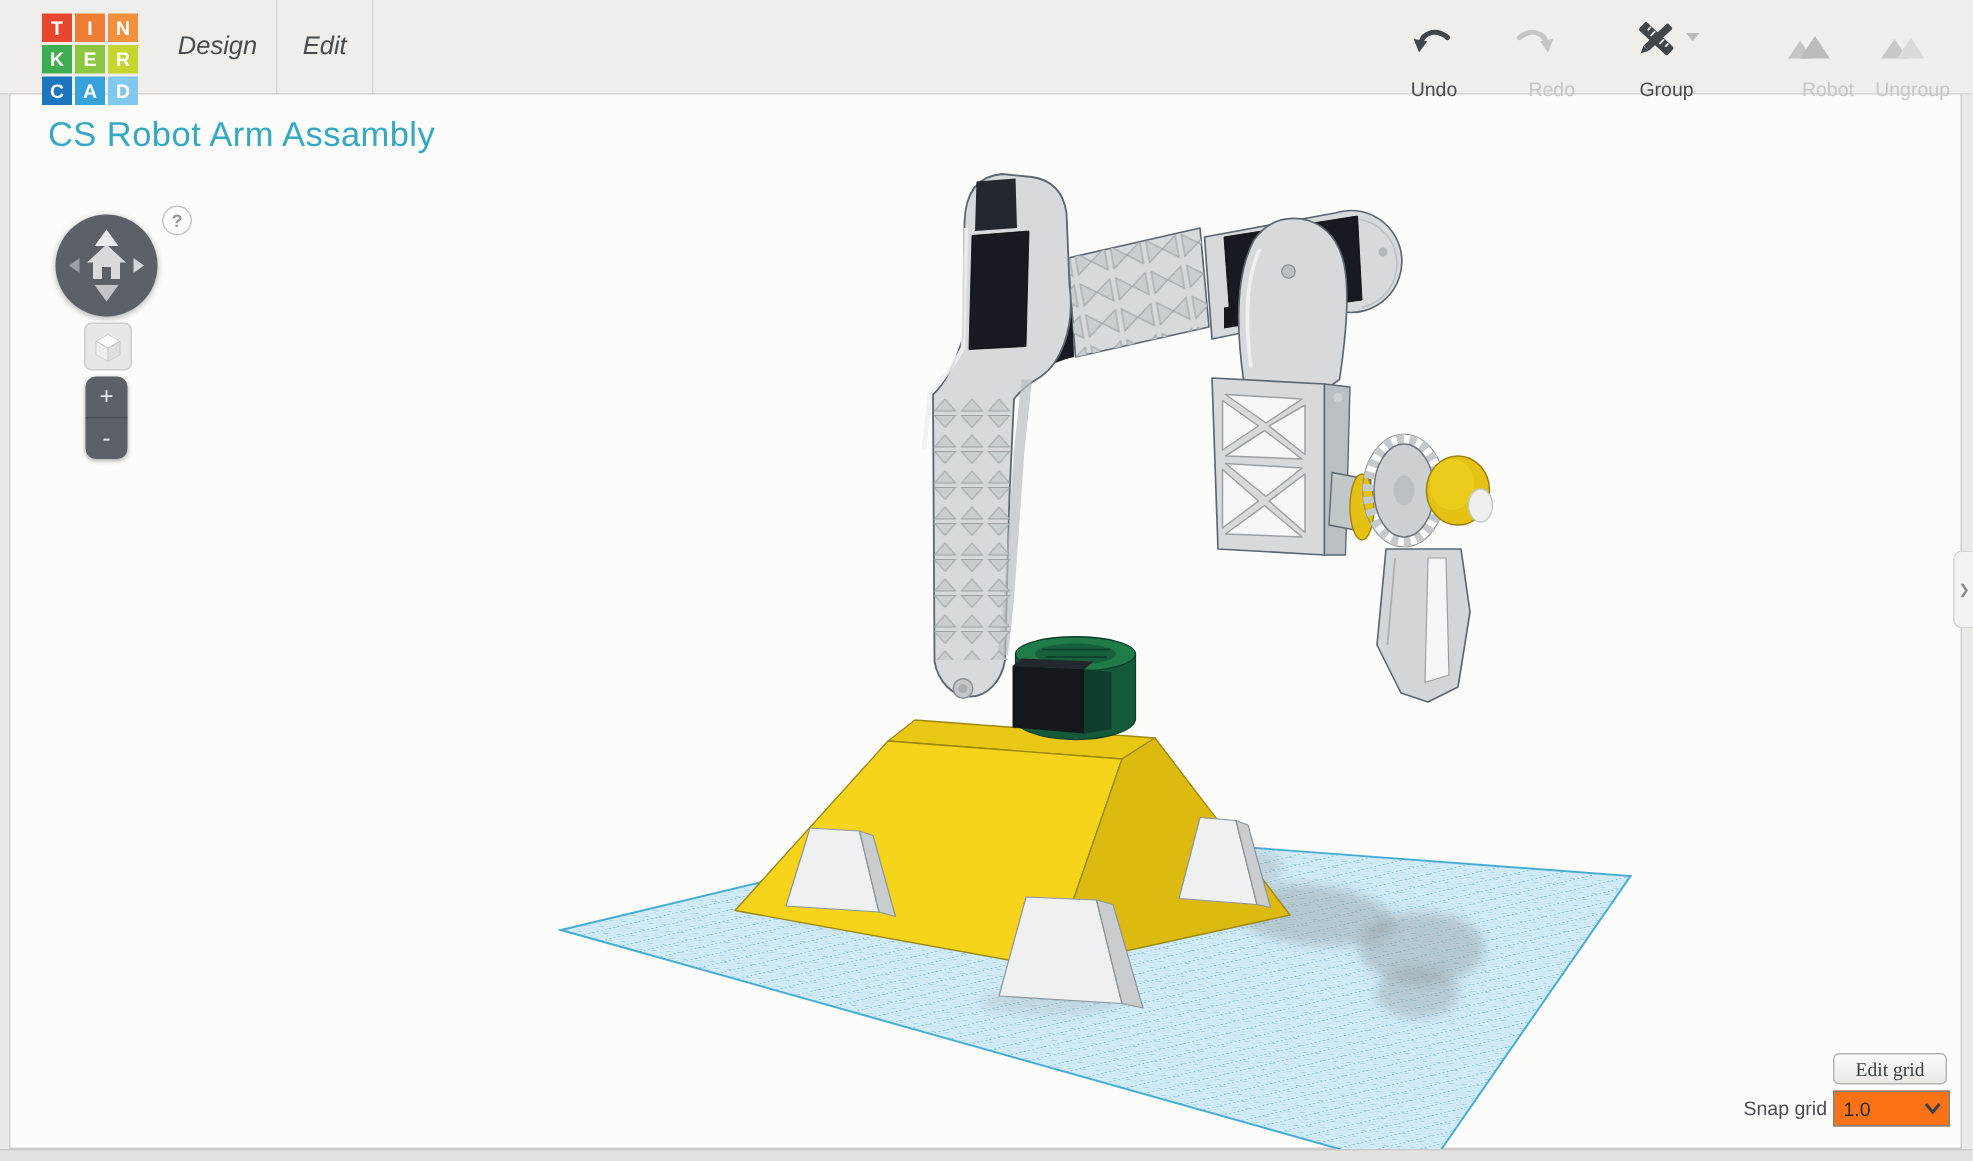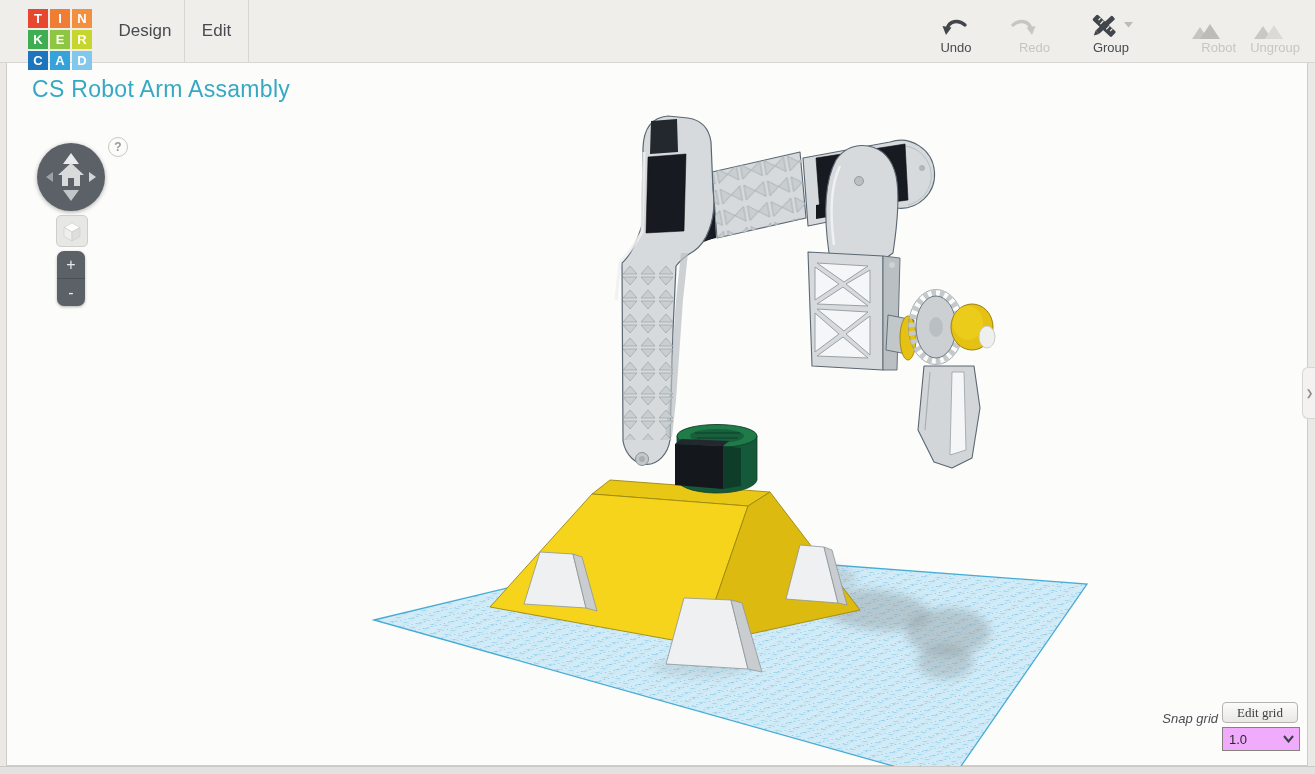--- a/index.html
+++ b/index.html
@@ -12,29 +12,29 @@
           border:1px solid var(--edge);border-top:none;z-index:1;}
   #bottomstrip{position:absolute;left:0;top:766px;width:1315px;height:8px;background:#e3e2e0;
           border-top:1px solid #cbc9c5;z-index:25;}
   #scene{position:absolute;left:0;top:0;z-index:2;}
   
   #logo{position:absolute;left:28px;top:9px;width:64px;height:61px;display:grid;z-index:40;
         grid-template-columns:repeat(3,1fr);grid-template-rows:repeat(3,1fr);gap:2px;}
   .tile{display:flex;align-items:center;justify-content:center;color:#fff;
         font-weight:bold;font-size:13px;}
   
-  #menus{position:absolute;left:105px;top:0;height:62px;display:flex;z-index:40;}
+  #menus{position:absolute;left:105px;top:0;height:62px;display:flex;z-index:40;font-style:italic;}
   .menu-item{height:62px;display:flex;align-items:center;justify-content:center;
         font-size:17px;color:var(--menu-text);border-right:1px solid var(--header-line);
         cursor:pointer;}
   .menu-item:first-child{border-left:1px solid transparent;}
   
   .tool{position:absolute;top:10px;text-align:center;z-index:40;cursor:pointer;}
   .tool .ticon{height:30px;display:flex;align-items:flex-end;justify-content:center;}
-  .tool .tlabel{font-size:13px;margin-top:0;color:var(--menu-text);}
+  .tool .tlabel{font-size:13px;margin-top:12px;color:var(--menu-text);}
   .tool.disabled .tlabel{color:var(--disabled);text-align:right;}
   
   #design-title{position:absolute;left:32px;top:76px;font-size:23px;color:var(--title);
         letter-spacing:.3px;z-index:10;}
   
   #help-btn{position:absolute;left:108px;top:137px;width:18px;height:18px;border-radius:50%;
         border:1.5px solid #c8c6c2;color:#98999b;font-size:12px;font-weight:bold;
         display:flex;align-items:center;justify-content:center;z-index:10;cursor:pointer;background:transparent;}
   
   #nav-wheel{position:absolute;left:37px;top:143px;width:68px;height:68px;border-radius:50%;
@@ -50,23 +50,23 @@
   #zoom-in{border-bottom:1px solid var(--nav-line);}
   
   #panel-tab{position:absolute;left:1302px;top:367px;width:13px;height:50px;background:#f3f2f0;
         border:1px solid #d8d6d3;border-right:none;border-radius:6px 0 0 6px;z-index:10;
         display:flex;align-items:center;justify-content:center;font-size:9px;color:#8e8c89;cursor:pointer;}
   
   #edit-grid-btn{position:absolute;left:1222px;top:702px;width:76px;height:21px;z-index:10;
         background:linear-gradient(#fbfbfa,#e9e8e5);border:1px solid #b5b3b0;border-radius:4px;
         font-size:13px;color:#3c4043;display:flex;align-items:center;justify-content:center;cursor:pointer;
         font-family:Liberation Serif, serif;}
-  #snap-label{position:absolute;left:1140px;top:711px;width:78px;text-align:right;font-size:13px;
-        color:#4a4e52;z-index:10;font-style:italic;}
-  #snap-select{position:absolute;left:1222px;top:727px;width:76px;height:22px;background:#f0abfc;
+  #snap-label{position:absolute;left:1140px;top:731px;width:78px;text-align:right;font-size:13px;
+        color:#4a4e52;z-index:10;}
+  #snap-select{position:absolute;left:1222px;top:727px;width:76px;height:22px;background:#f97316;
         border:1px solid #85827e;z-index:10;display:flex;align-items:center;cursor:pointer;}
   #snap-select .val{font-size:13px;color:#27292b;padding-left:6px;flex:1;}
   #snap-select svg{margin-right:5px;}
 </style>
 </head>
 <body>
 
 <div id="canvas"></div>
 
 <svg id="scene" width="1315" height="774" viewBox="0 0 1315 774">

